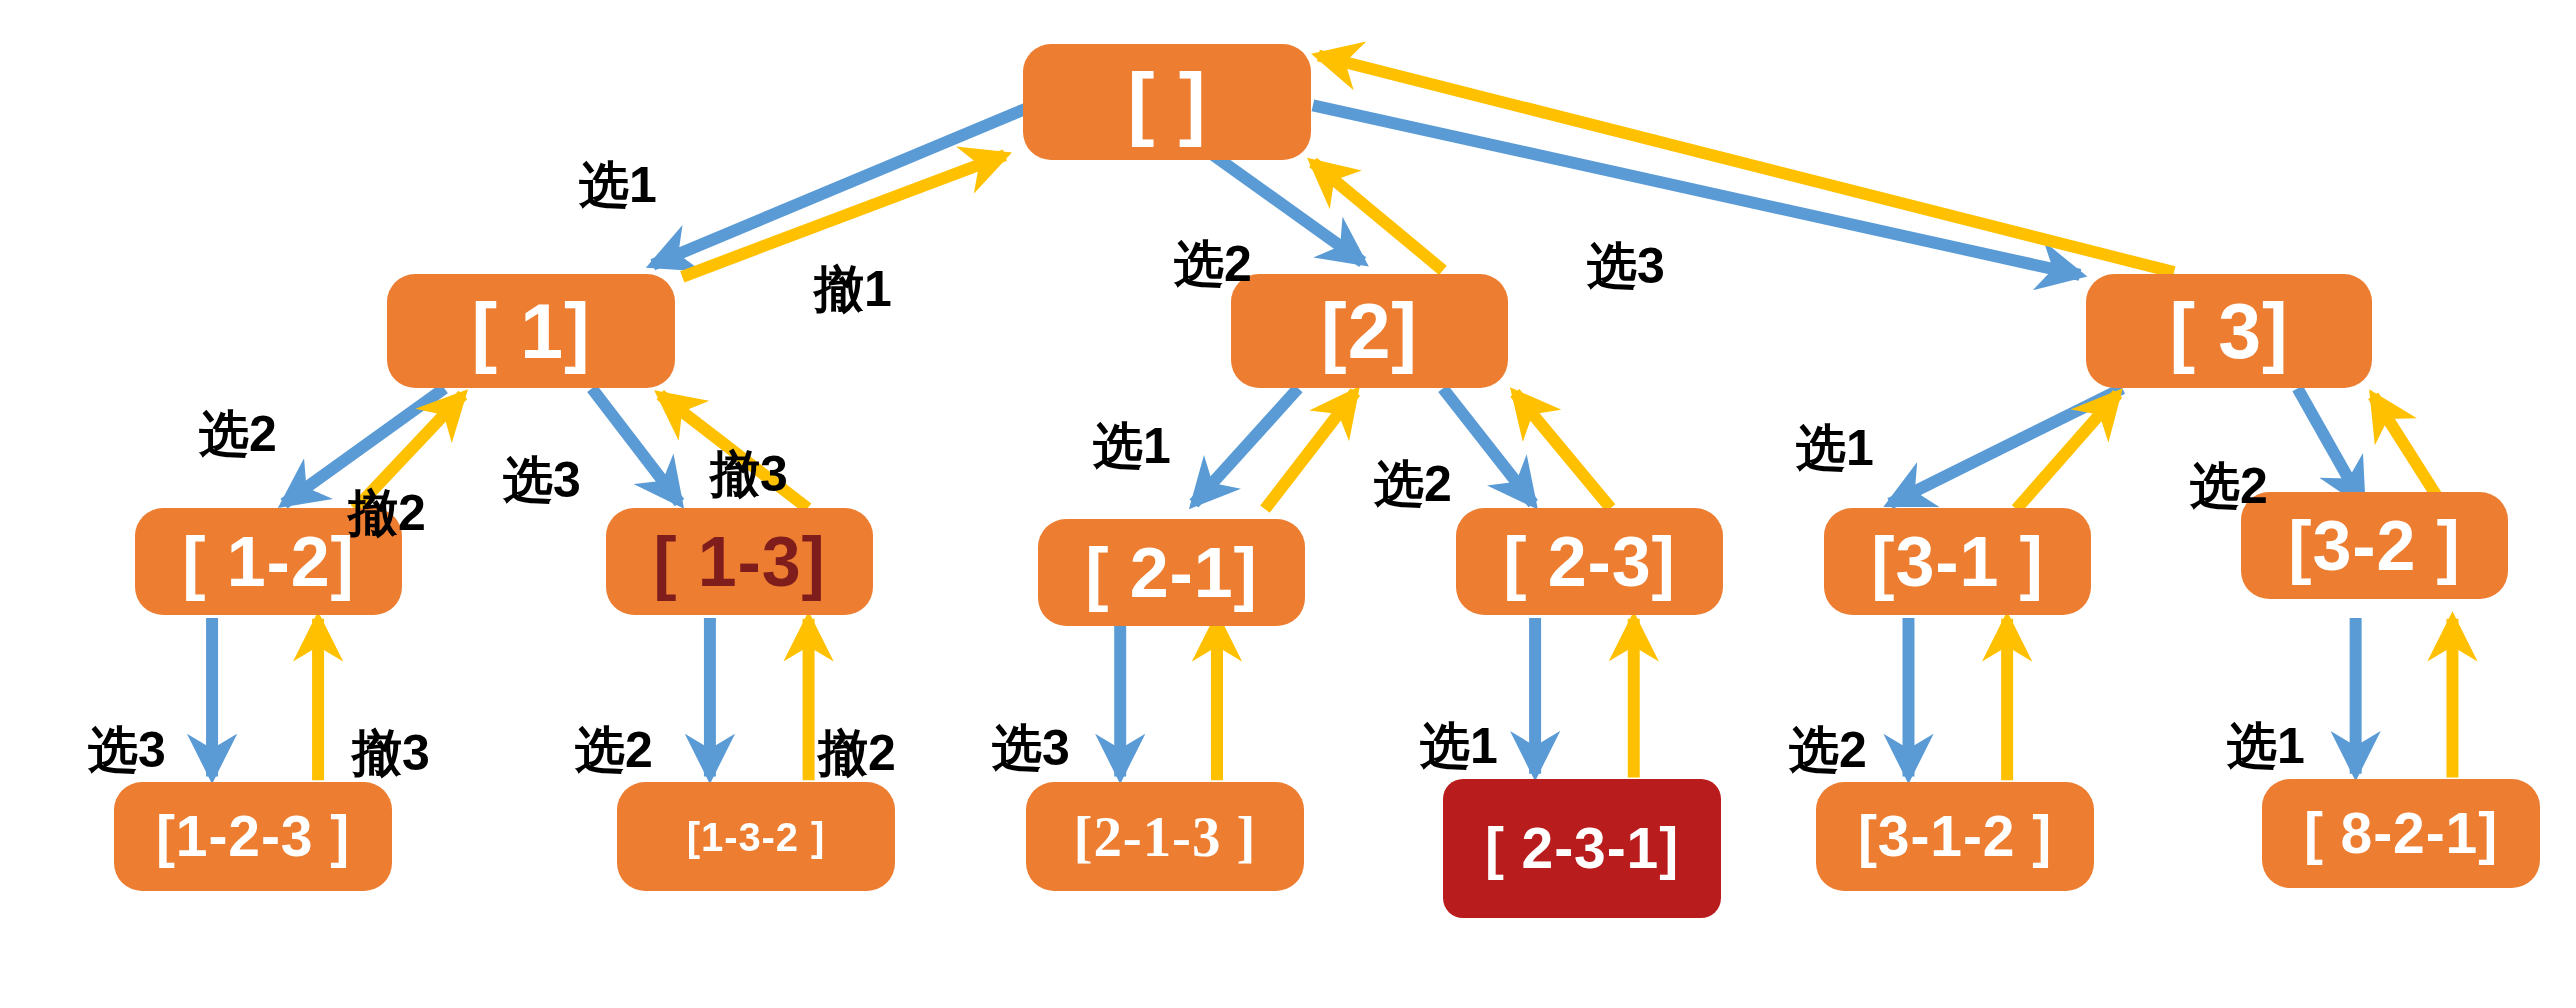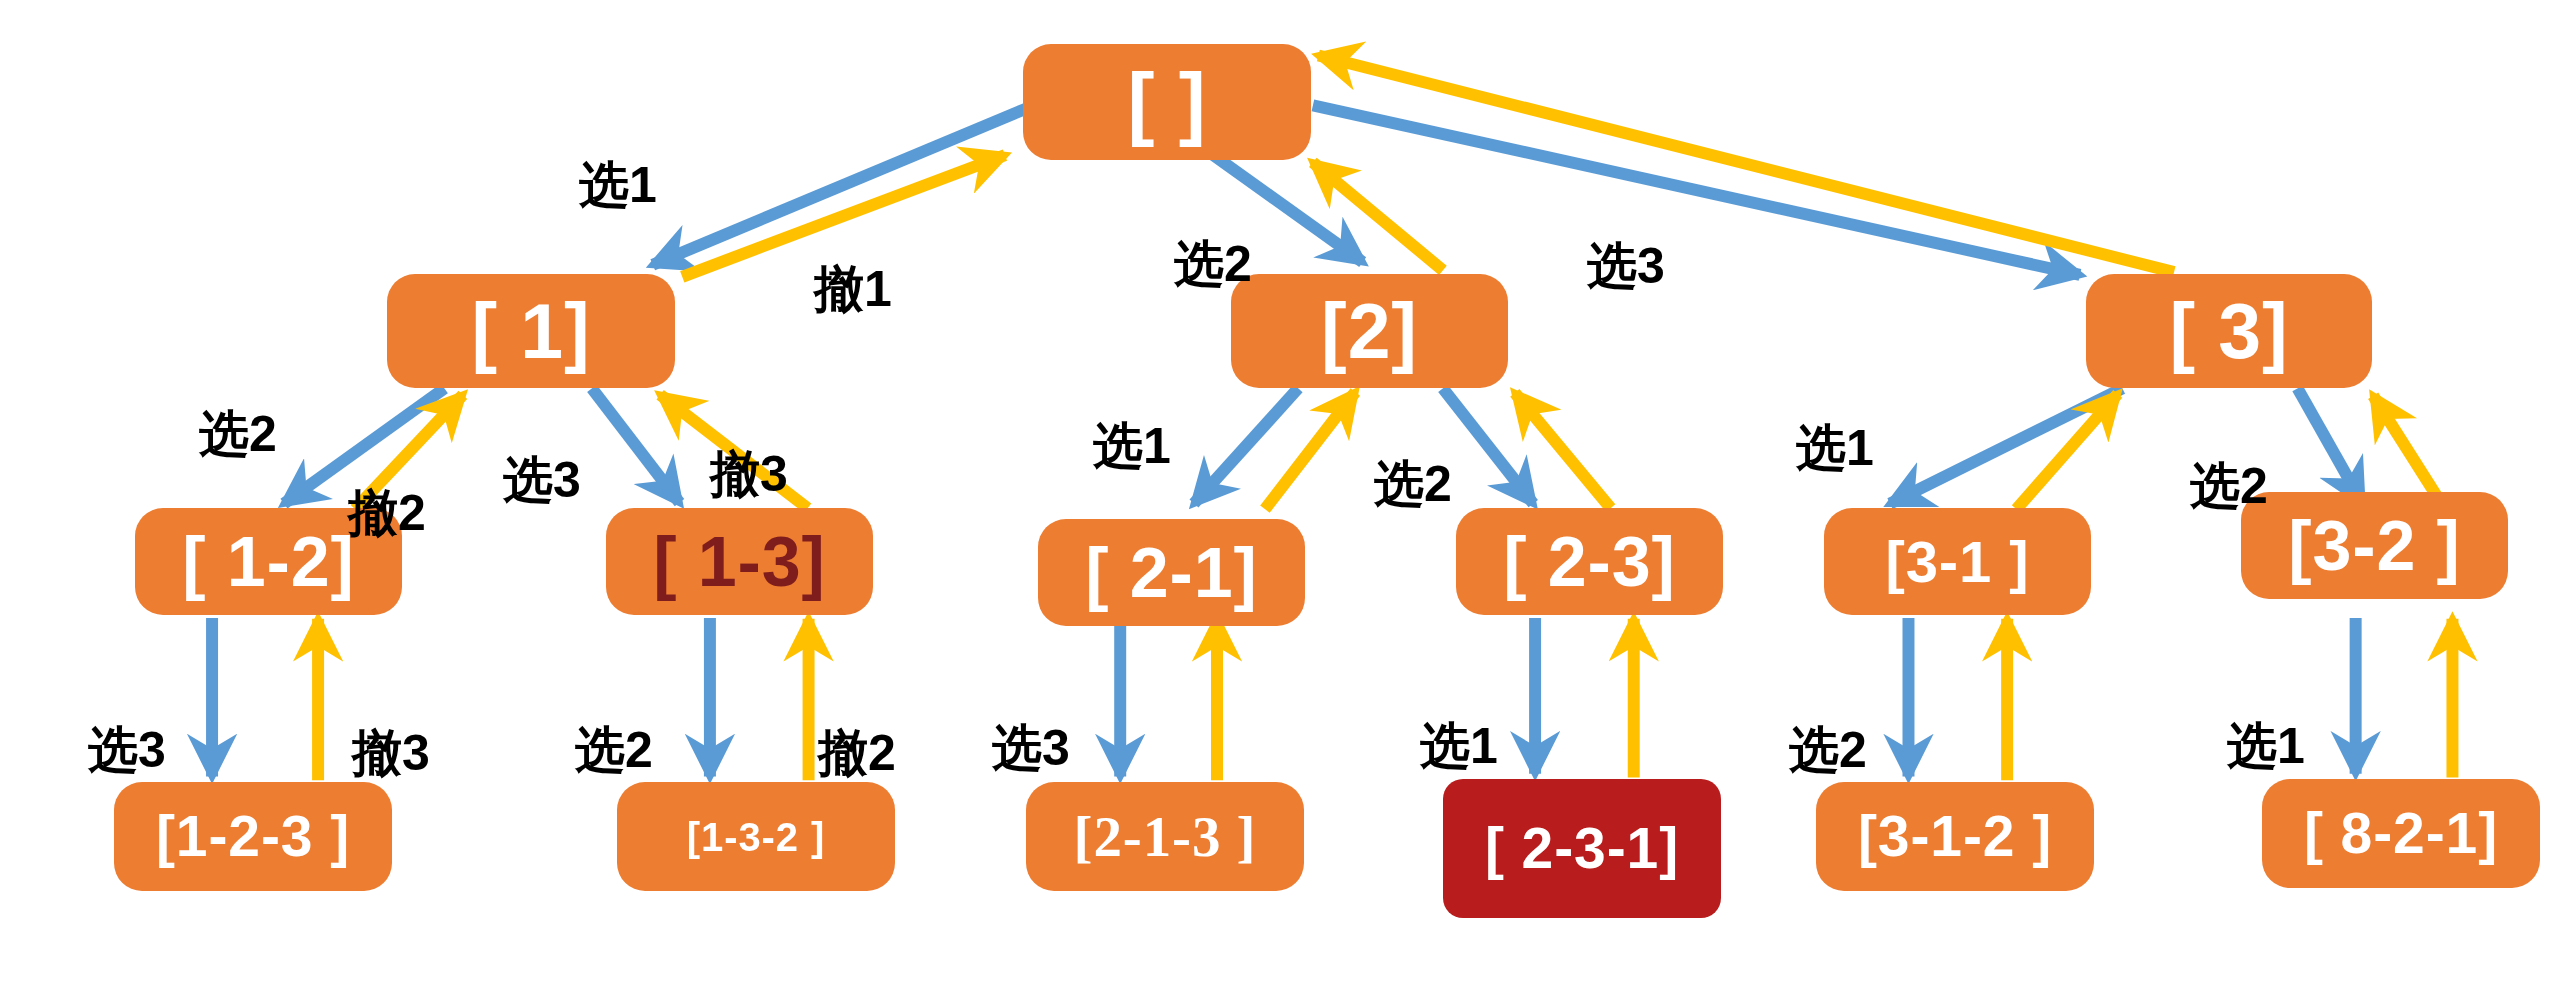--- a/index.html
+++ b/index.html
@@ -61,21 +61,21 @@
   </svg>
   <div id="nodes-layer">
       <div class="node" style="left: 1023px; top: 44px; width: 288px; height: 116px; font-size: 81px; background: rgb(237, 125, 49); color: rgb(255, 255, 255);">[ ]</div>
       <div class="node" style="left: 387px; top: 274px; width: 288px; height: 114px; font-size: 77px; background: rgb(237, 125, 49); color: rgb(255, 255, 255);">[ 1]</div>
       <div class="node" style="left: 1231px; top: 274px; width: 277px; height: 114px; font-size: 77px; background: rgb(237, 125, 49); color: rgb(255, 255, 255);">[2]</div>
       <div class="node" style="left: 2086px; top: 274px; width: 286px; height: 114px; font-size: 77px; background: rgb(237, 125, 49); color: rgb(255, 255, 255);">[ 3]</div>
       <div class="node" style="left: 135px; top: 508px; width: 267px; height: 107px; font-size: 70px; background: rgb(237, 125, 49); color: rgb(255, 255, 255);">[ 1-2]</div>
       <div class="node" style="left: 606px; top: 508px; width: 267px; height: 107px; font-size: 70px; background: rgb(237, 125, 49); color: #7f1d1d;">[ 1-3]</div>
       <div class="node" style="left: 1038px; top: 508px; width: 267px; height: 107px; font-size: 70px; background: rgb(237, 125, 49); color: rgb(255, 255, 255); margin-top: 11px;">[ 2-1]</div>
       <div class="node" style="left: 1456px; top: 508px; width: 267px; height: 107px; font-size: 70px; background: rgb(237, 125, 49); color: rgb(255, 255, 255);">[ 2-3]</div>
-      <div class="node" style="left: 1824px; top: 508px; width: 267px; height: 107px; font-size: 58px; background: rgb(237, 125, 49); color: rgb(255, 255, 255);">[3-1 ]</div>
+      <div class="node" style="left: 1824px; top: 508px; width: 267px; height: 107px; font-size: 70px; background: rgb(237, 125, 49); color: rgb(255, 255, 255);">[3-1 ]</div>
       <div class="node" style="left: 2241px; top: 492px; width: 267px; height: 107px; font-size: 70px; background: rgb(237, 125, 49); color: rgb(255, 255, 255);">[3-2 ]</div>
       <div class="node" style="left: 114px; top: 782px; width: 278px; height: 109px; font-size: 57px; background: rgb(237, 125, 49); color: rgb(255, 255, 255);">[1-2-3 ]</div>
       <div class="node" style="left: 617px; top: 782px; width: 278px; height: 109px; font-size: 40px; background: rgb(237, 125, 49); color: rgb(255, 255, 255);">[1-3-2 ]</div>
       <div class="node" style="left: 1026px; top: 782px; width: 278px; height: 109px; font-size: 57px; background: rgb(237, 125, 49); color: rgb(255, 255, 255); font-family: Liberation Serif, serif;">[2-1-3 ]</div>
       <div class="node" style="left: 1443px; top: 779px; width: 278px; height: 139px; font-size: 57px; background: #b91c1c; color: rgb(255, 255, 255); border-radius: 20px;">[ 2-3-1]</div>
       <div class="node" style="left: 1816px; top: 782px; width: 278px; height: 109px; font-size: 57px; background: rgb(237, 125, 49); color: rgb(255, 255, 255);">[3-1-2 ]</div>
       <div class="node" style="left: 2262px; top: 779px; width: 278px; height: 109px; font-size: 57px; background: rgb(237, 125, 49); color: rgb(255, 255, 255);">[ 8-2-1]</div>
     </div>
   <div id="labels-layer">
       <div class="edge-label" style="left: 618px; top: 138px; color: rgb(0, 0, 0);">选1</div>

